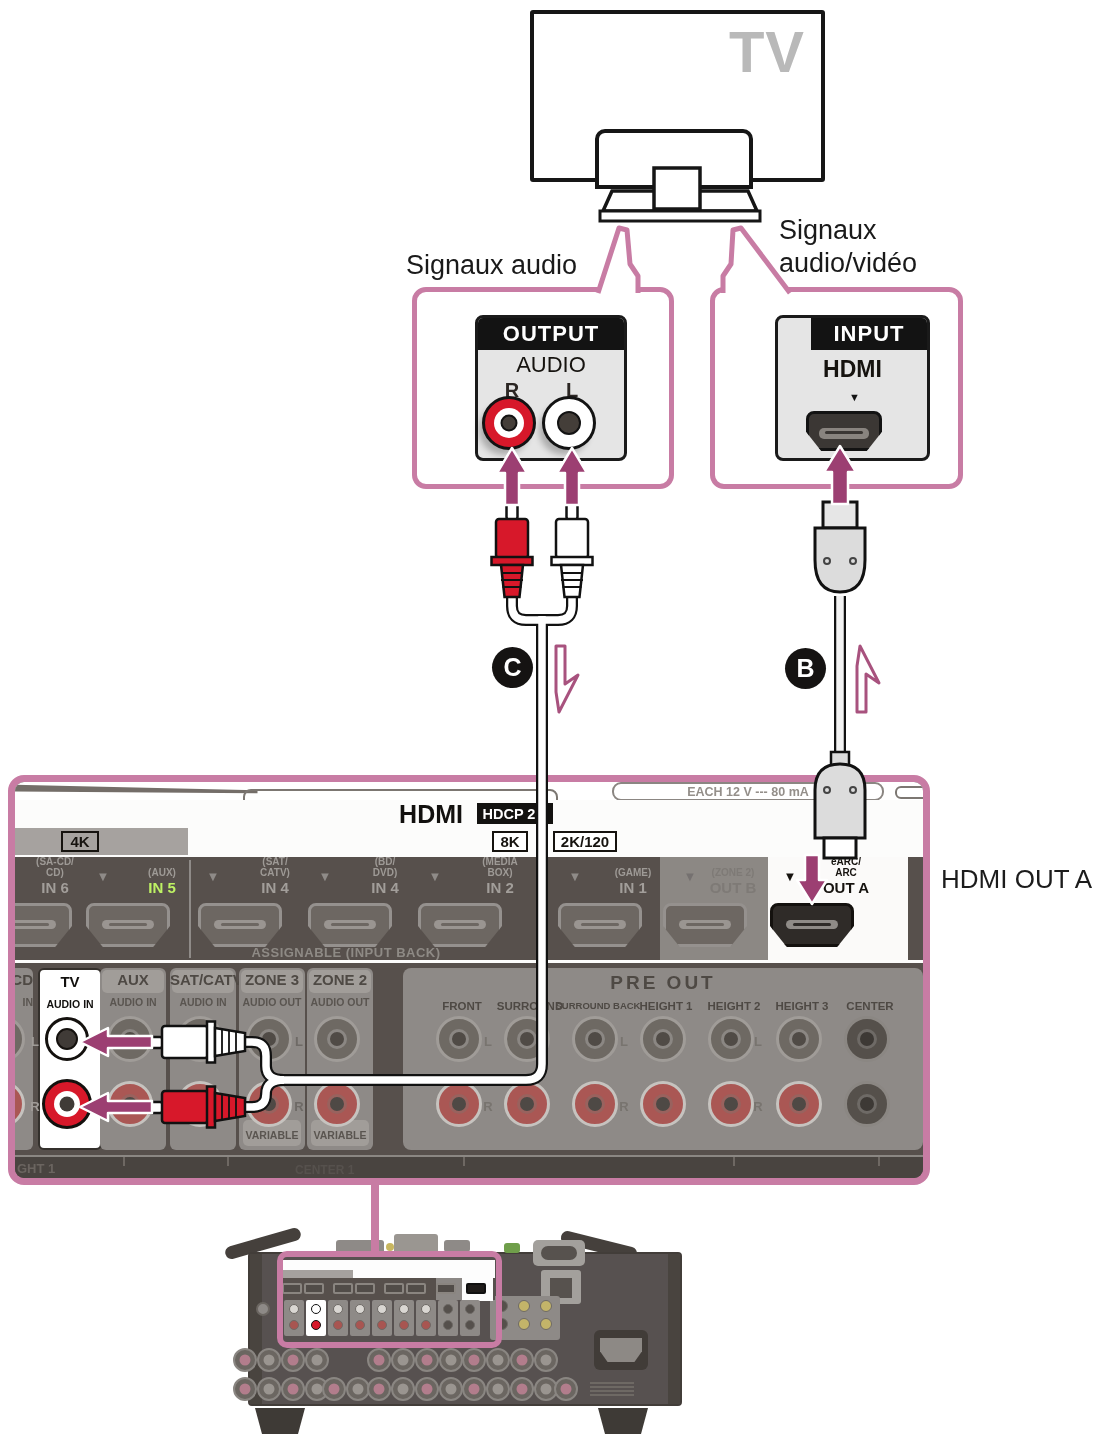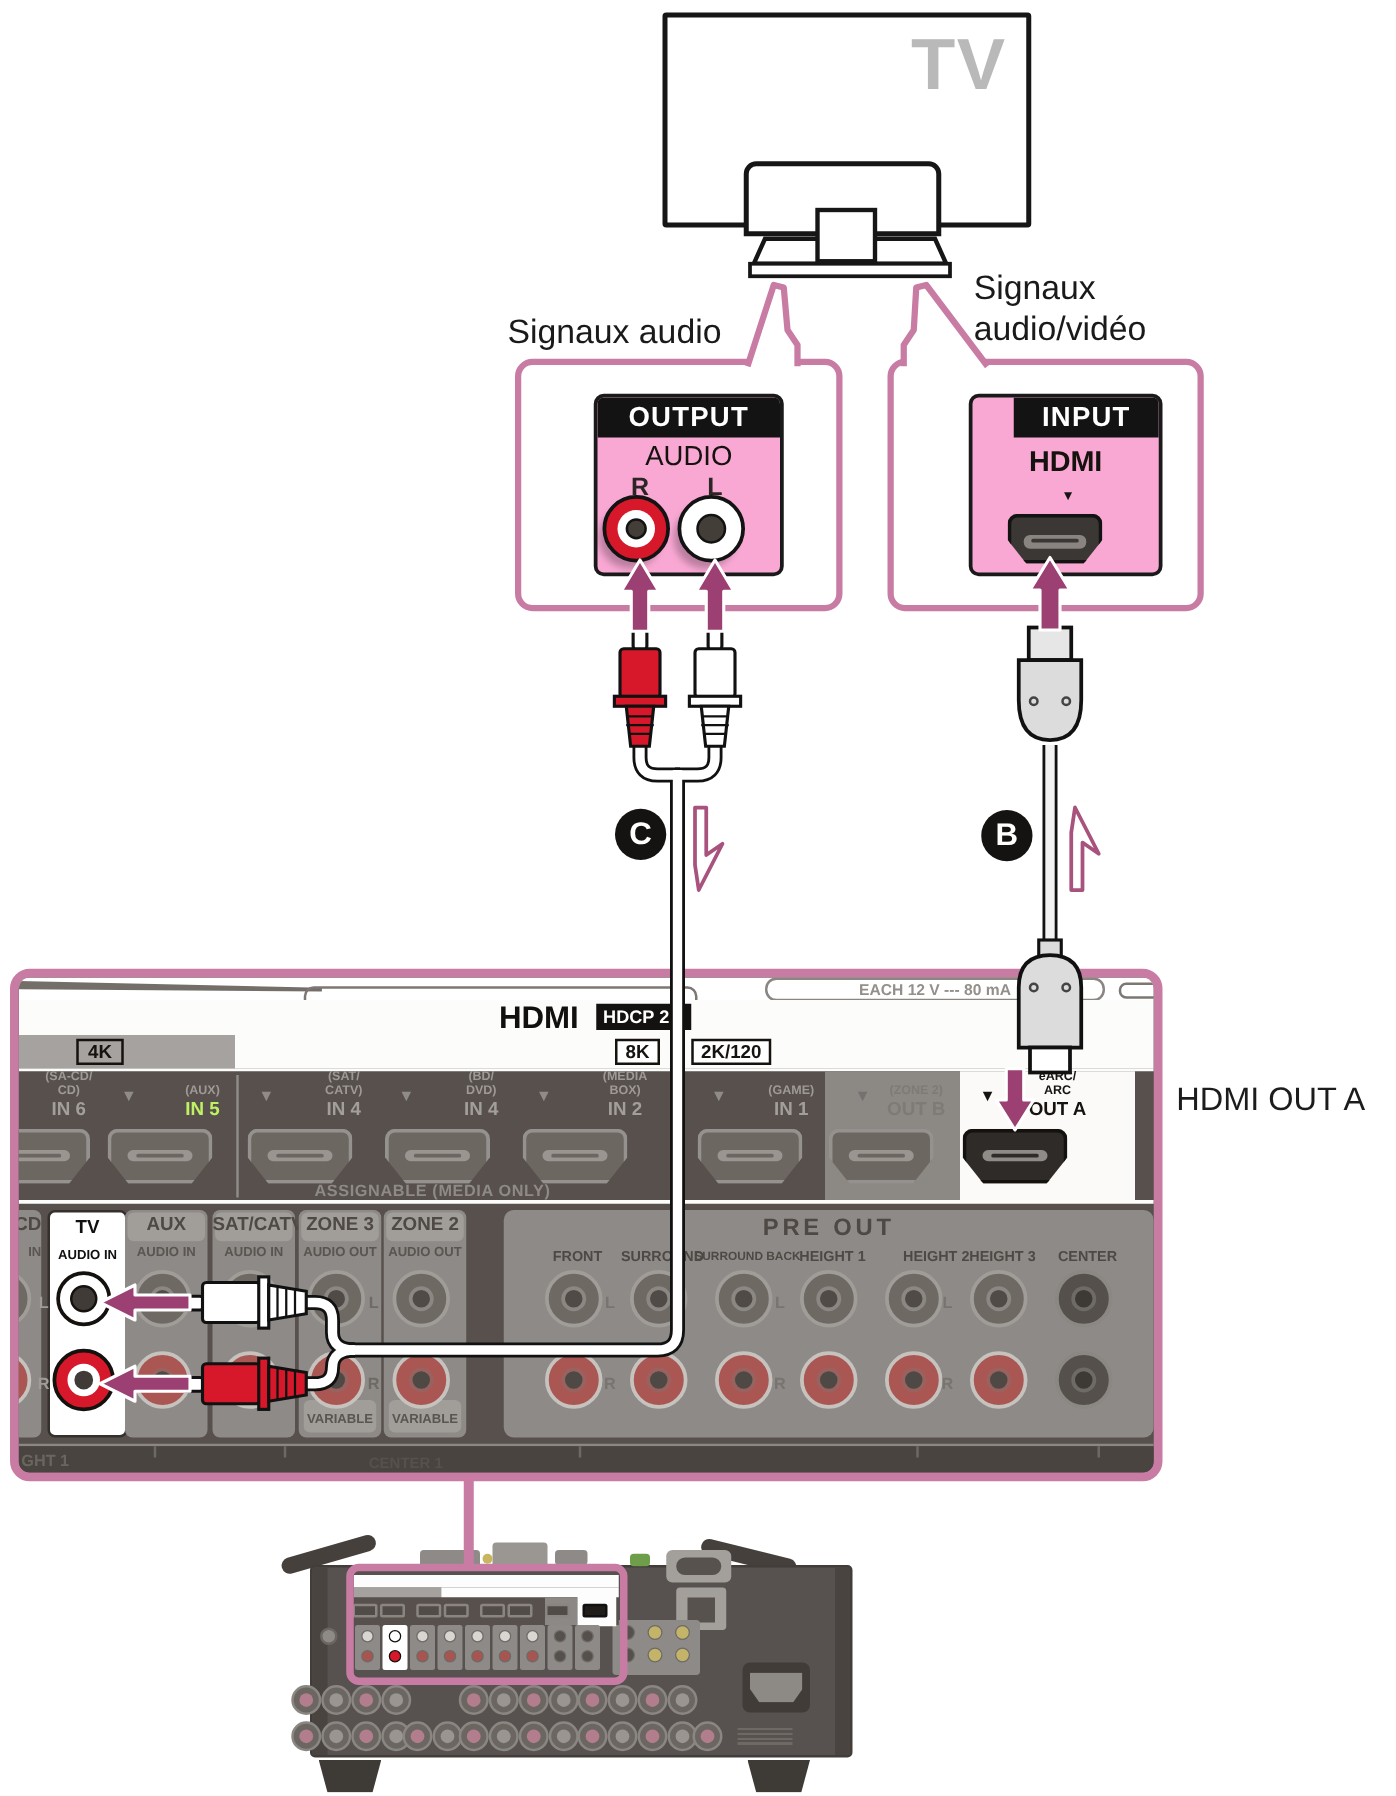--- a/index.html
+++ b/index.html
@@ -12,21 +12,21 @@
   
   .tv-body{left:530px;top:10px;width:295px;height:172px;border:4px solid #161616;border-radius:3px;background:#fff;}
   .tv-word{right:16px;top:4px;font-size:58px;font-weight:bold;color:#b9b9b9;letter-spacing:1px;}
   .tv-back{left:595px;top:129px;width:158px;height:60px;border:4px solid #161616;border-radius:10px 10px 0 0;background:#fff;}
 
   
   .sig-label{font-size:27px;color:#1a1a1a;line-height:33px;}
 
   
   .callout{border:5px solid #c87ca4;border-radius:14px;background:#fff;}
-  .minipanel{border:3px solid #1a1a1a;border-radius:8px;background:#f9a8d4;overflow:hidden;}
+  .minipanel{border:3px solid #1a1a1a;border-radius:8px;background:#e5e5e5;overflow:hidden;}
   .miniphead{height:32px;background:#131313;color:#fff;font-weight:bold;font-size:22px;letter-spacing:1px;}
   .badge-circle{width:41px;height:41px;border-radius:50%;background:#151312;color:#fff;
                 font-weight:bold;font-size:25px;z-index:50;}
 
   
   .panel{left:8px;top:775px;width:922px;height:410px;border:7px solid #c87ca4;border-radius:16px;
          background:#57504c;overflow:hidden;z-index:10;}
   .pc{position:absolute;left:0;top:0;width:908px;height:396px;}
   .badge-k{border:2px solid #16130f;font-weight:bold;font-size:15px;color:#16130f;background:#fff;}
   .hport{background:#6d6762;border:3px solid #95918e;border-radius:8px;
@@ -196,21 +196,21 @@
             </div>
           </div>
           <div class="abs tri" style="left: 80px; top: 88px; width: 16px; text-align: center; color: rgb(143, 139, 136);">▼</div>
           <div class="abs tri" style="left: 190px; top: 88px; width: 16px; text-align: center; color: rgb(143, 139, 136);">▼</div>
           <div class="abs tri" style="left: 302px; top: 88px; width: 16px; text-align: center; color: rgb(143, 139, 136);">▼</div>
           <div class="abs tri" style="left: 412px; top: 88px; width: 16px; text-align: center; color: rgb(143, 139, 136);">▼</div>
           <div class="abs tri" style="left: 552px; top: 88px; width: 16px; text-align: center; color: rgb(143, 139, 136);">▼</div>
           <div class="abs tri" style="left: 667px; top: 88px; width: 16px; text-align: center; color: rgb(117, 113, 112);">▼</div>
           <div class="abs tri" style="left: 767px; top: 88px; width: 16px; text-align: center; color: rgb(22, 19, 15);">▼</div>
         </div>
-      <div class="abs ctr" style="left:181px;top:163px;width:300px;height:15px;font-size:13px;font-weight:bold;color:#8e8a85;letter-spacing:0.5px;">ASSIGNABLE (MEDIA ONLY)</div>
+      <div class="abs ctr" style="left:181px;top:163px;width:300px;height:15px;font-size:13px;font-weight:bold;color:#8e8a85;letter-spacing:0.5px;">ASSIGNABLE (INPUT BACK)</div>
 
       <div class="abs" style="left:0;top:178px;width:908px;height:3px;background:#fcfcfb;"></div>
 
       <div id="audio-area">
           <div class="abs col" style="left: -48px; top: 186px; width: 66px; height: 182px;">
             <div class="abs colhead" style="left: 0px; top: 3px; width: 100%; text-align: right;">/CD</div>
             <div class="abs colsub" style="left: 0px; top: 28px; width: 100%; text-align: right;">IN</div>
           </div>
           <div class="abs jack" style="left: -36px; top: 234px; width: 46px; height: 46px; background: rgb(110, 105, 99); border: 3px solid rgb(160, 156, 152);">
             <div class="abs jack" style="left: 50%; top: 50%; transform: translate(-50%, -50%); width: 20px; height: 20px; background: rgb(80, 75, 70); border: 3px solid rgb(139, 135, 131);"></div>
@@ -302,21 +302,21 @@
           <div class="abs jack" style="left: 557px; top: 299px; width: 46px; height: 46px; background: rgb(170, 87, 84); border: 3px solid rgb(198, 195, 191);">
             <div class="abs jack" style="left: 50%; top: 50%; transform: translate(-50%, -50%); width: 20px; height: 20px; background: rgb(78, 73, 69); border: 3px solid rgb(153, 98, 94);"></div>
           </div>
           <div class="abs" style="left: 606px; top: 218px; width: 90px; text-align: center; font-size: 11.5px; font-weight: bold; color: rgb(78, 73, 68);">HEIGHT 1</div>
           <div class="abs jack" style="left: 625px; top: 234px; width: 46px; height: 46px; background: rgb(110, 105, 99); border: 3px solid rgb(160, 156, 152);">
             <div class="abs jack" style="left: 50%; top: 50%; transform: translate(-50%, -50%); width: 20px; height: 20px; background: rgb(80, 75, 70); border: 3px solid rgb(139, 135, 131);"></div>
           </div>
           <div class="abs jack" style="left: 625px; top: 299px; width: 46px; height: 46px; background: rgb(170, 87, 84); border: 3px solid rgb(198, 195, 191);">
             <div class="abs jack" style="left: 50%; top: 50%; transform: translate(-50%, -50%); width: 20px; height: 20px; background: rgb(78, 73, 69); border: 3px solid rgb(153, 98, 94);"></div>
           </div>
-          <div class="abs" style="left: 689px; top: 218px; width: 90px; text-align: center; font-size: 11.5px; font-weight: bold; color: rgb(78, 73, 68);">HEIGHT 2</div>
+          <div class="abs" style="left: 674px; top: 218px; width: 90px; text-align: center; font-size: 11.5px; font-weight: bold; color: rgb(78, 73, 68);">HEIGHT 2</div>
           <div class="abs jack" style="left: 693px; top: 234px; width: 46px; height: 46px; background: rgb(110, 105, 99); border: 3px solid rgb(160, 156, 152);">
             <div class="abs jack" style="left: 50%; top: 50%; transform: translate(-50%, -50%); width: 20px; height: 20px; background: rgb(80, 75, 70); border: 3px solid rgb(139, 135, 131);"></div>
           </div>
           <div class="abs jack" style="left: 693px; top: 299px; width: 46px; height: 46px; background: rgb(170, 87, 84); border: 3px solid rgb(198, 195, 191);">
             <div class="abs jack" style="left: 50%; top: 50%; transform: translate(-50%, -50%); width: 20px; height: 20px; background: rgb(78, 73, 69); border: 3px solid rgb(153, 98, 94);"></div>
           </div>
           <div class="abs" style="left: 742px; top: 218px; width: 90px; text-align: center; font-size: 11.5px; font-weight: bold; color: rgb(78, 73, 68);">HEIGHT 3</div>
           <div class="abs jack" style="left: 761px; top: 234px; width: 46px; height: 46px; background: rgb(110, 105, 99); border: 3px solid rgb(160, 156, 152);">
             <div class="abs jack" style="left: 50%; top: 50%; transform: translate(-50%, -50%); width: 20px; height: 20px; background: rgb(80, 75, 70); border: 3px solid rgb(139, 135, 131);"></div>
           </div>

